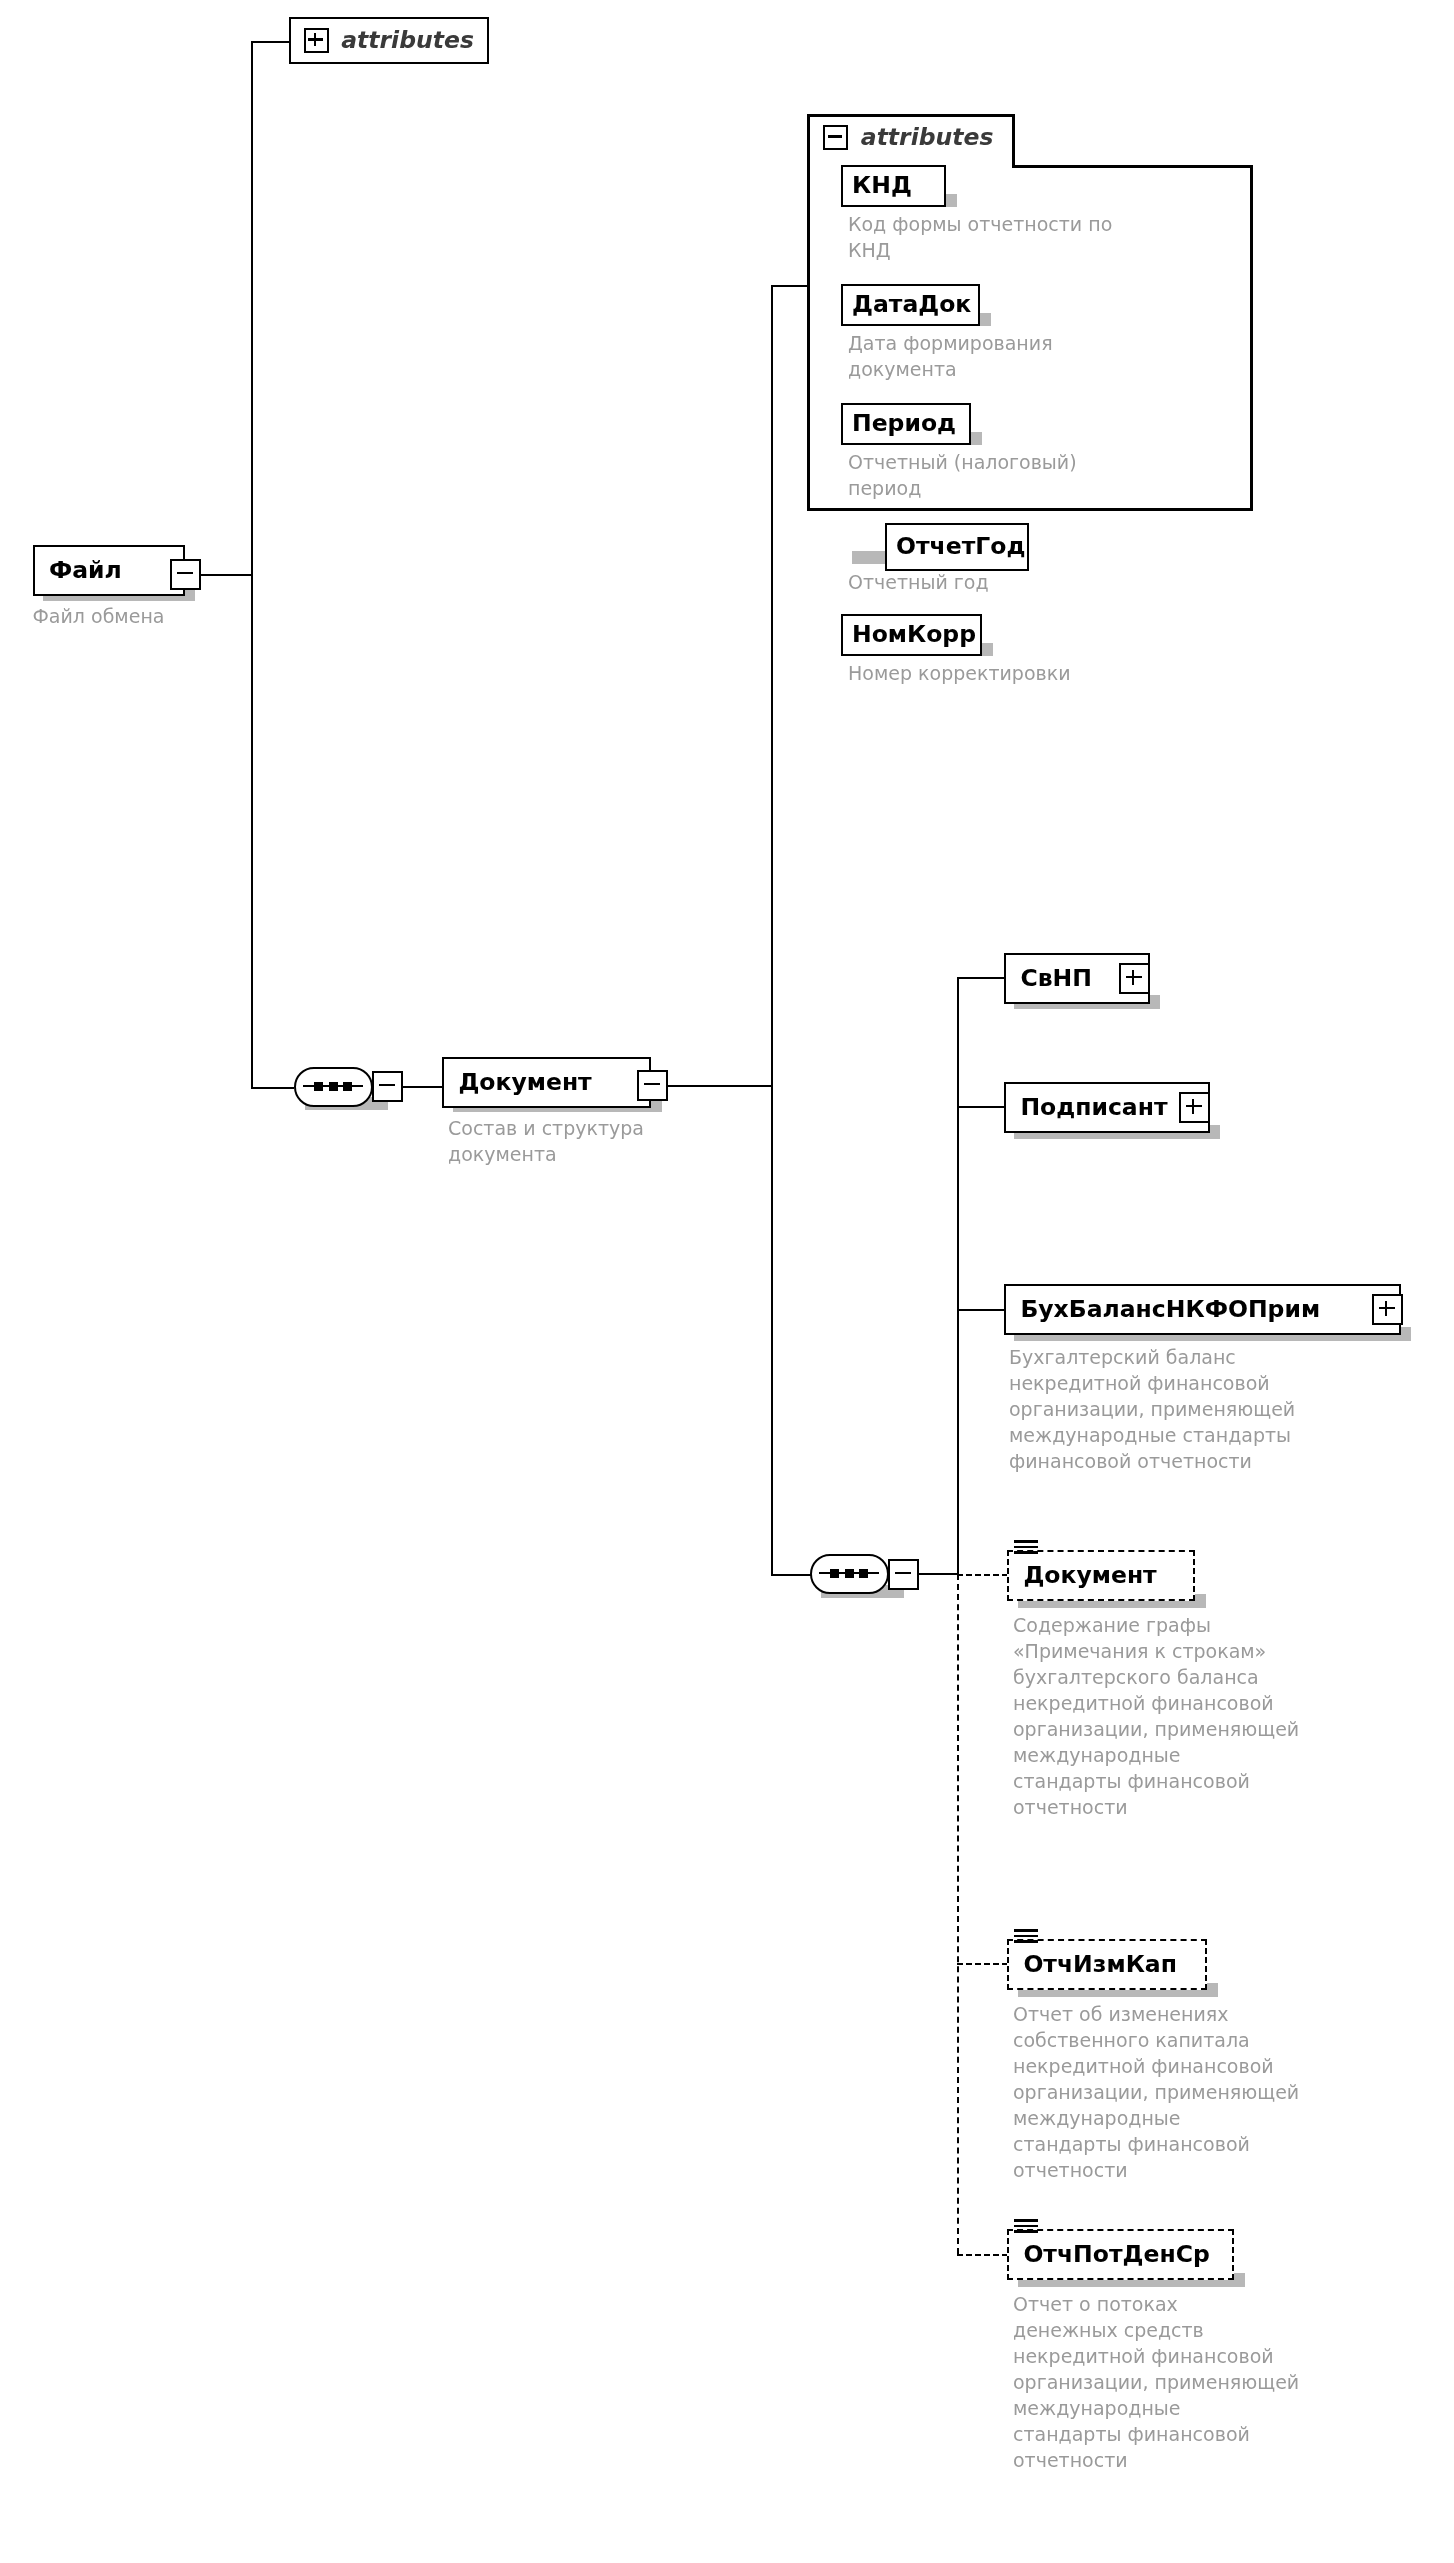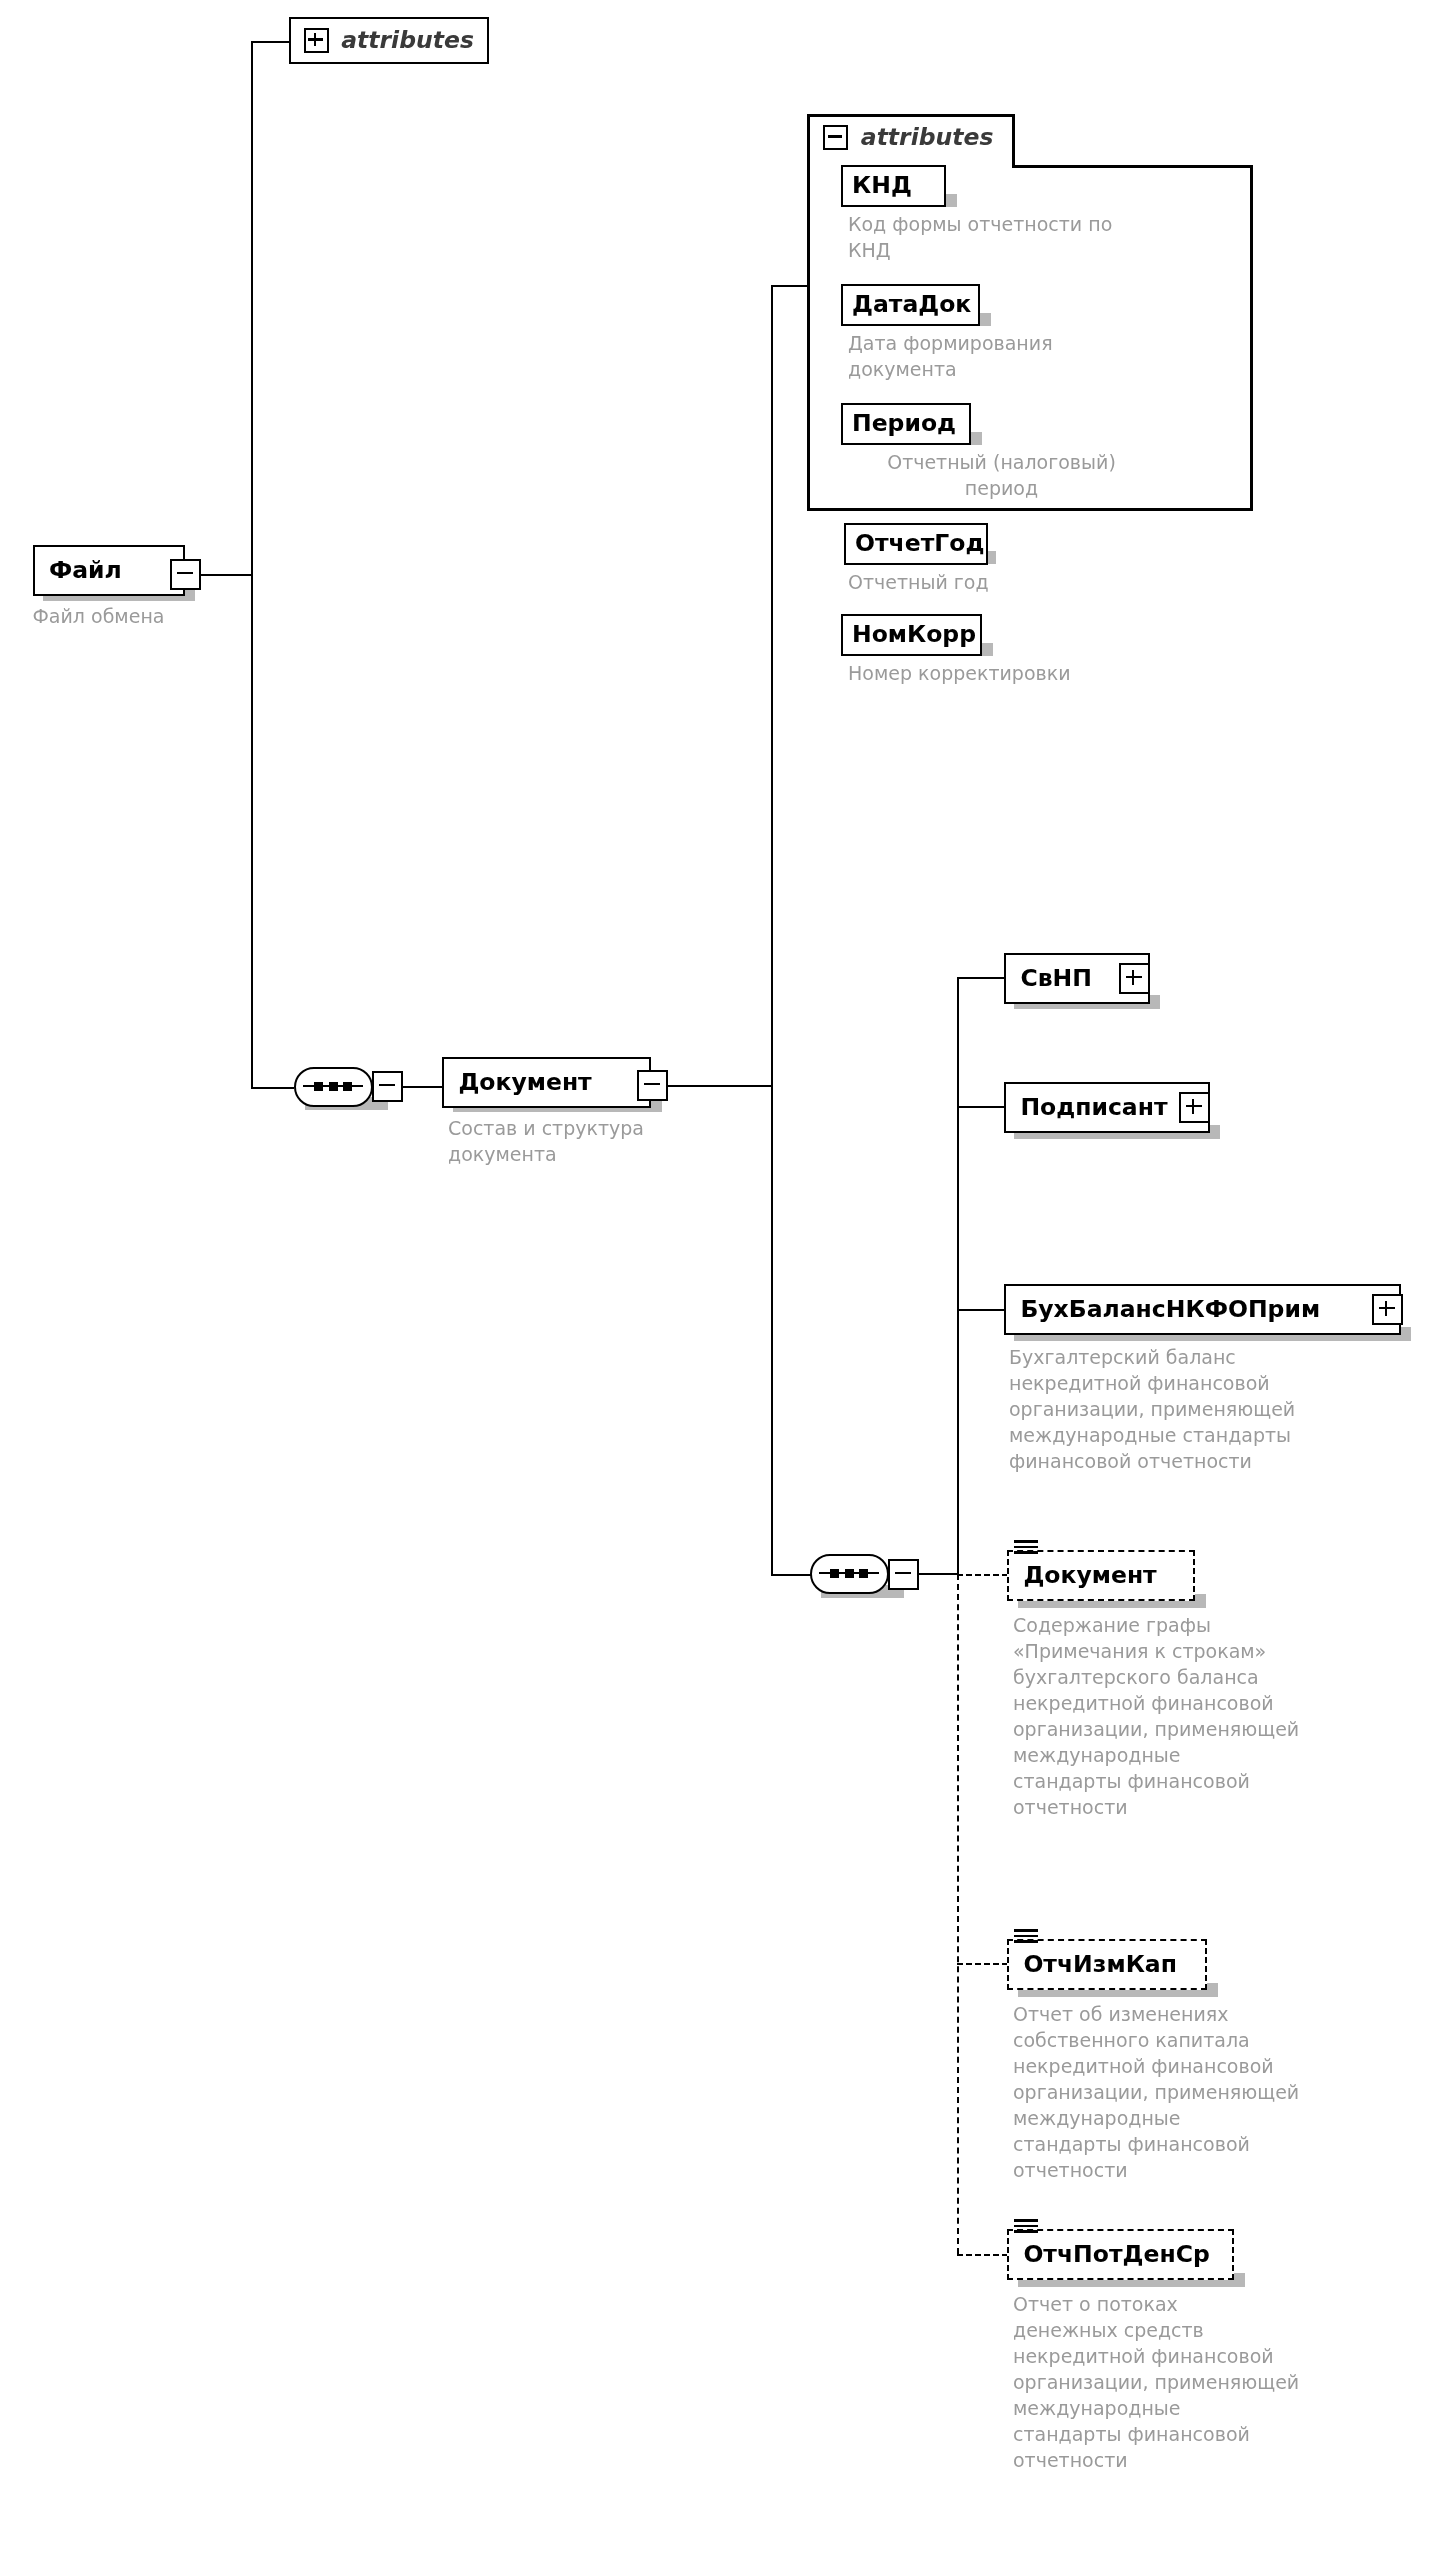--- a/index.html
+++ b/index.html
@@ -328,25 +328,25 @@
   <div class="node" style="left:841px; top:284px; width:139px; height:42px; padding:0 9px;">
     <span class="nlabel">ДатаДок</span>
   </div>
   <div class="doc" style="left:848px; top:330px; width:298px;">Дата формирования
 документа</div>
 
   <div class="shadow" style="left:852px; top:432px; width:130px; height:12.6px;"></div>
   <div class="node" style="left:841px; top:403px; width:130px; height:42px; padding:0 9px;">
     <span class="nlabel">Период</span>
   </div>
-  <div class="doc" style="left:848px; top:449px; width:307px;text-align:center;">Отчетный (налоговый)
+  <div class="doc" style="left:848px; top:449px; width:307px;">Отчетный (налоговый)
 период</div>
 
   <div class="shadow" style="left:852px; top:551px; width:144px; height:12.6px;"></div>
-  <div class="node" style="left:844px; top:523px; width:144px; height:42px; padding:0 9px;">
+  <div class="node" style="left:885px; top:523px; width:144px; height:48px; padding:0 9px;">
     <span class="nlabel">ОтчетГод</span>
   </div>
   <div class="doc" style="left:848px; top:569px; width:298px;">Отчетный год</div>
 
   <div class="shadow" style="left:852px; top:643px; width:141px; height:12.6px;"></div>
   <div class="node" style="left:841px; top:614px; width:141px; height:42px; padding:15px 9px;">
     <span class="nlabel">НомКорр</span>
   </div>
   <div class="doc" style="left:848px; top:660px; width:307px;">Номер корректировки</div>
 

